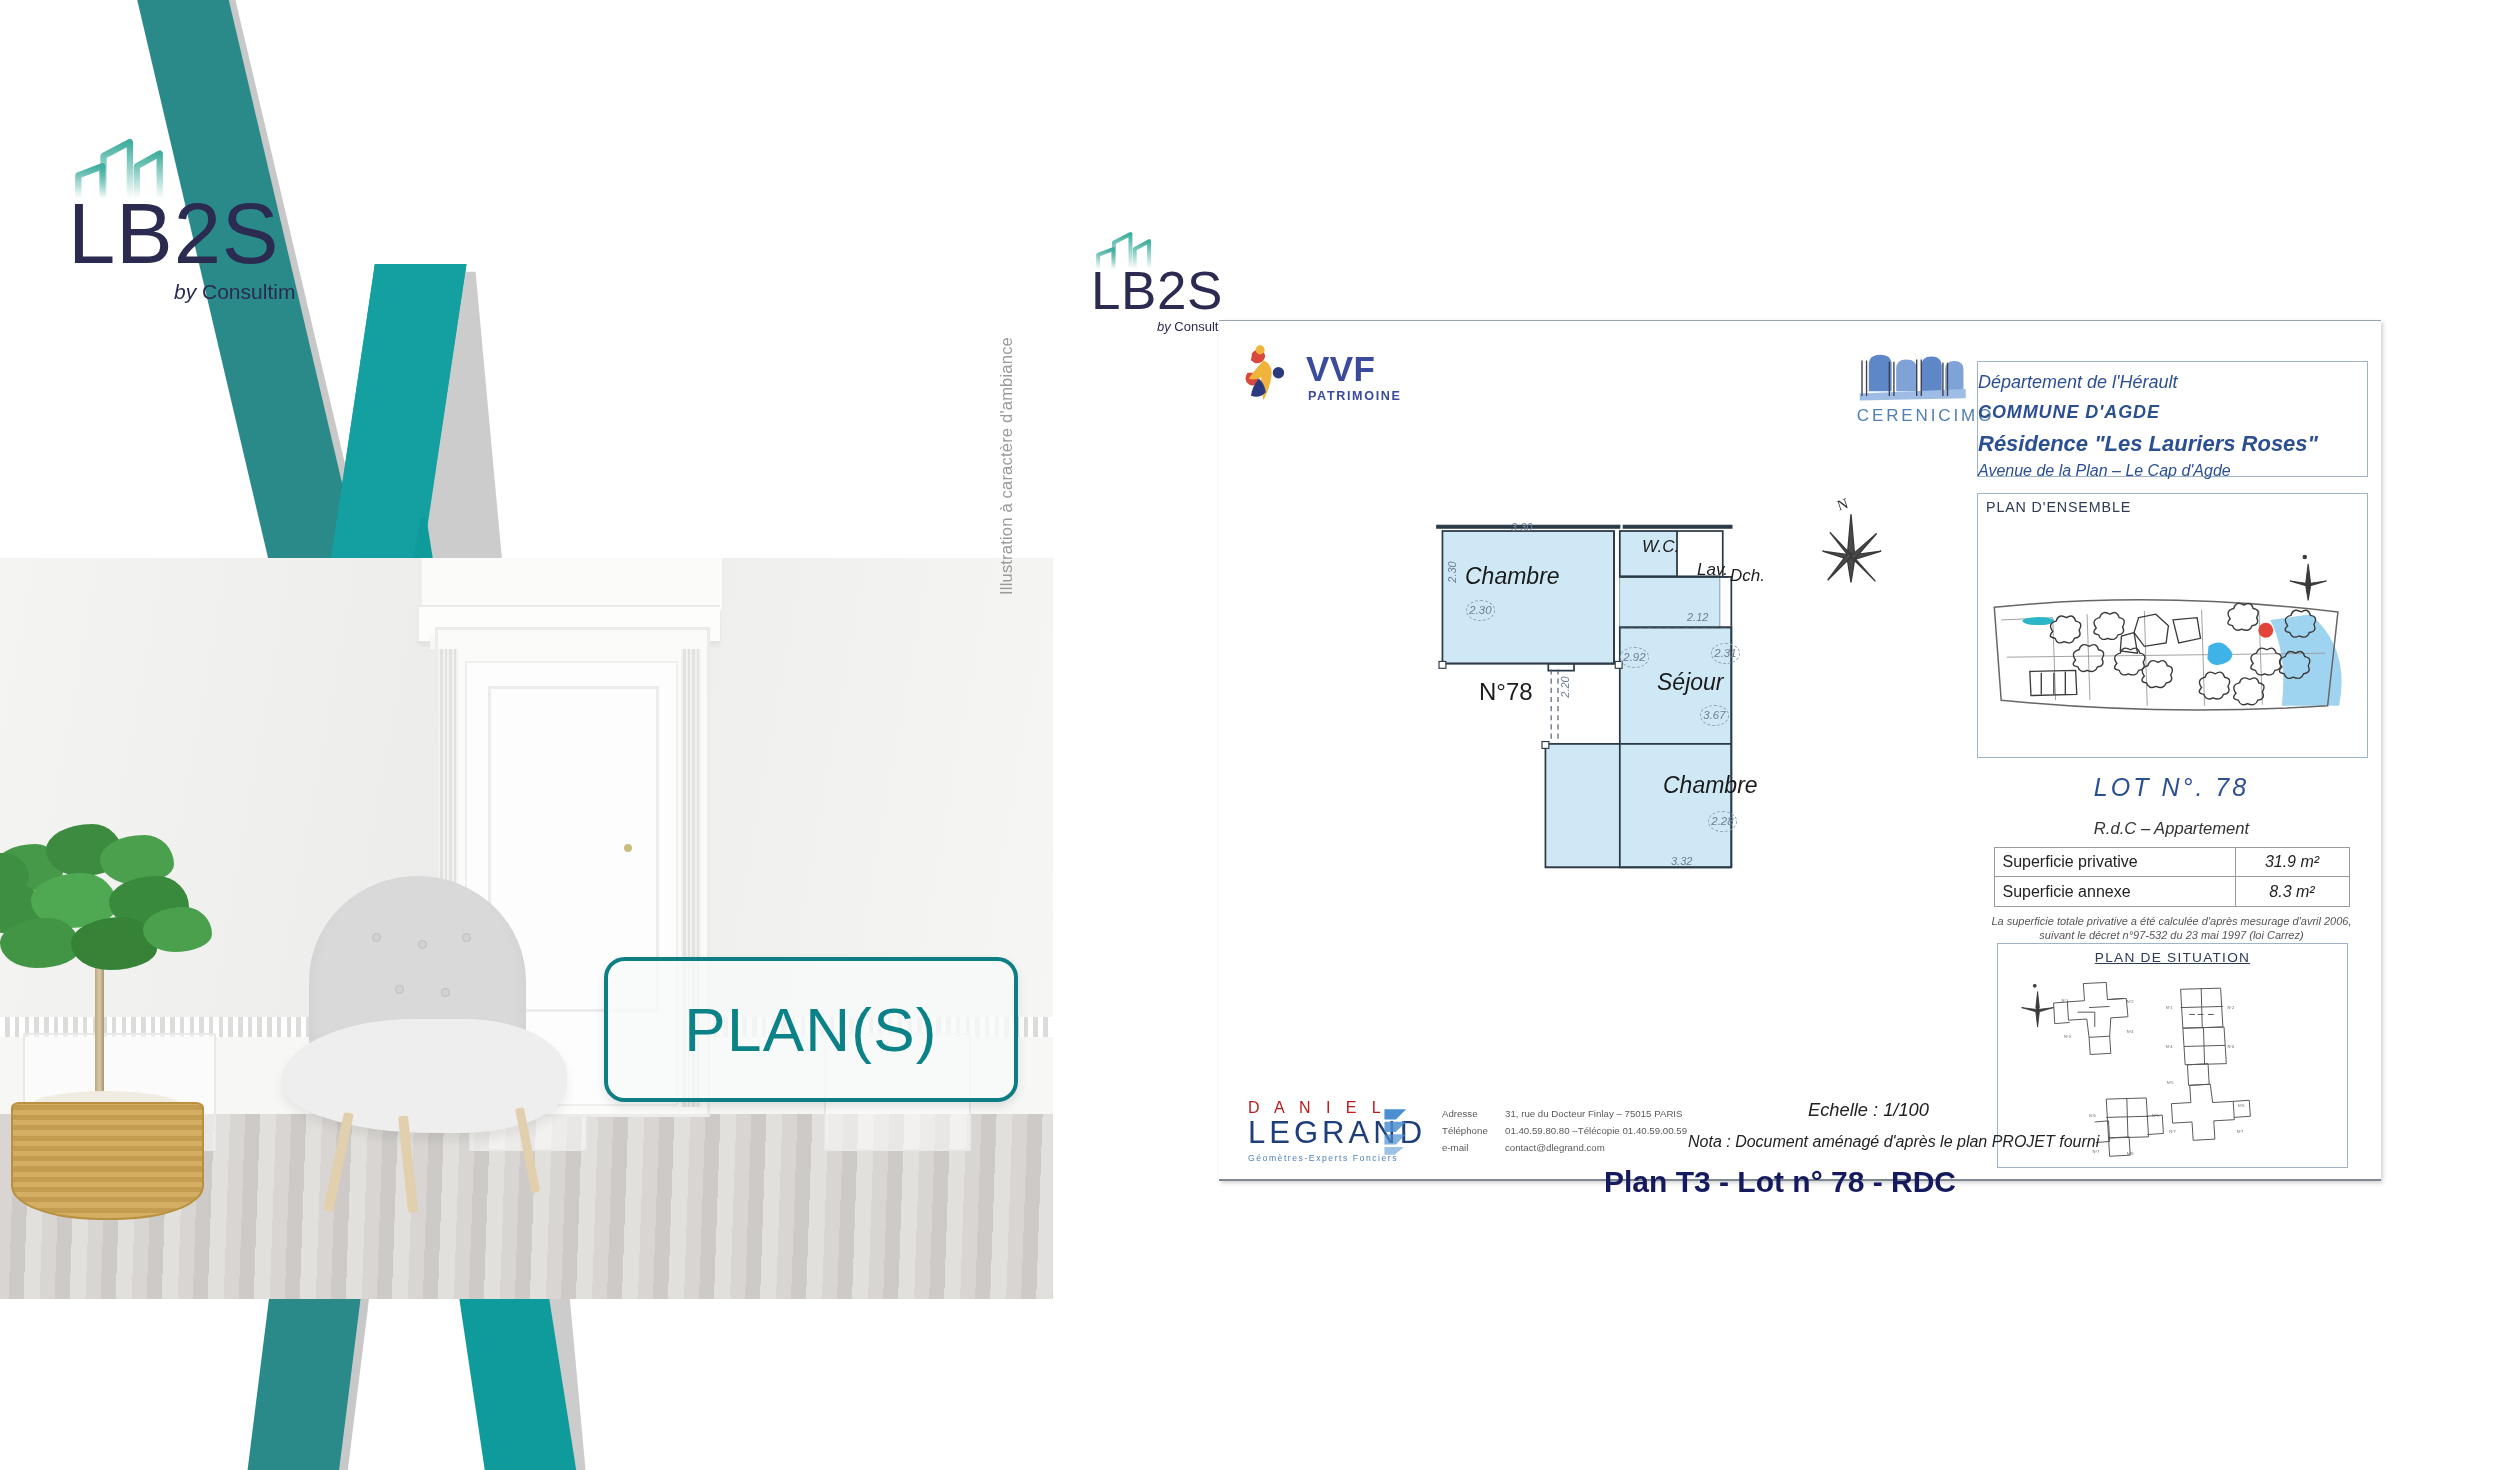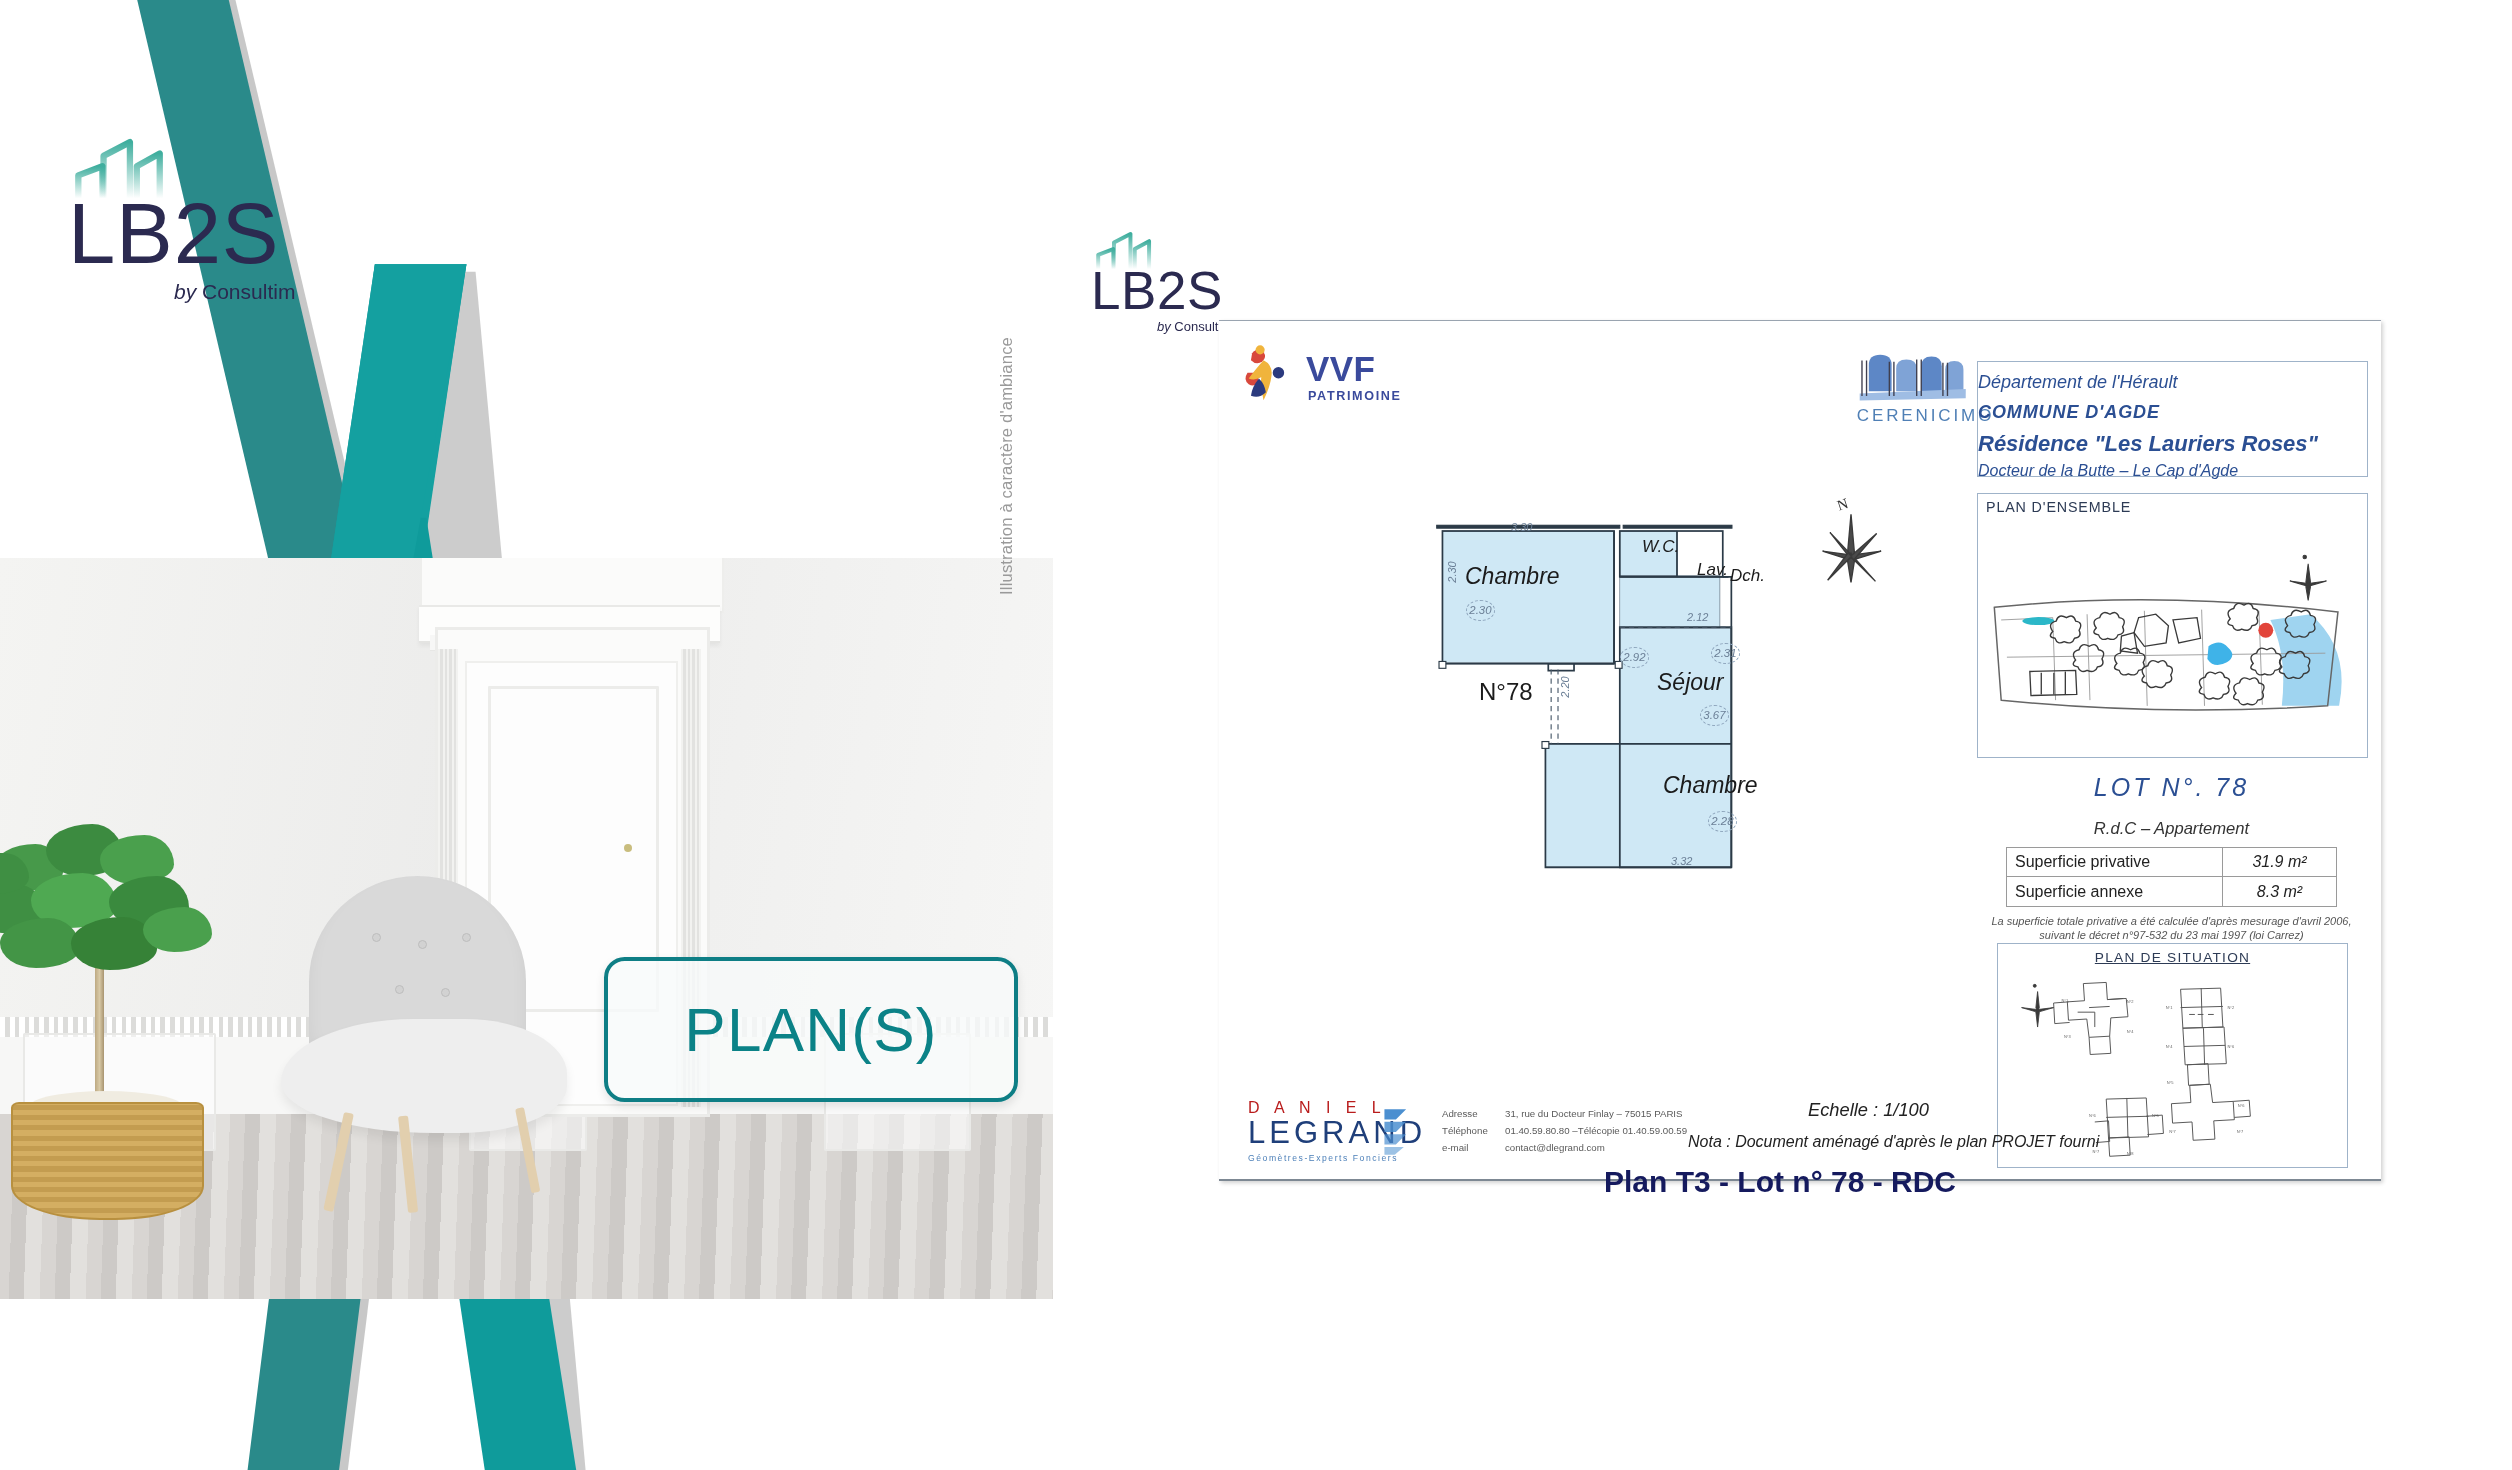--- a/index.html
+++ b/index.html
@@ -118,21 +118,21 @@
   #tb4{margin-top:4.6px;font-size:16px;}
 
   
   #ensemble{left:1977px;top:493px;width:389px;height:263px;border:1.1px solid #9fb3c9;}
   #ensemble .lbl{position:absolute;left:8px;top:4.6px;font-size:14.3px;color:#2d3b55;letter-spacing:.06em;}
 
   
   #lotblock{left:1977px;top:773px;width:389px;height:155px;}
   #lot-title{text-align:center;font-size:25px;font-style:italic;color:#2b4f93;letter-spacing:.12em;}
   #lot-sub{text-align:center;font-size:16.6px;font-style:italic;color:#333;margin-top:17px;}
-  #lot-table{margin:8px auto 0;border-collapse:collapse;width:331px;}
+  #lot-table{margin:8px auto 0;border-collapse:collapse;width:356px;}
   #lot-table td{border:0.6px solid #9a9a9a;font-size:16px;padding:5.2px 8px;color:#222;}
   #lot-table td.val{text-align:center;width:97px;font-style:italic;}
   #lot-note{margin-top:6.9px;text-align:center;font-size:11px;font-style:italic;color:#555;line-height:1.35;}
 
   
   #situation{left:1997px;top:943px;width:349px;height:223px;border:1.1px solid #9fb3c9;}
   #situation .lbl{position:absolute;left:0;top:5.7px;width:349px;text-align:center;font-size:13.7px;
       color:#2d3b55;letter-spacing:.09em;text-decoration:underline;}
 
   
@@ -363,21 +363,21 @@
       <path d="M14 20 L14 82 M22 20 L22 82 M62 22 L62 82 M70 22 L70 82 M110 18 L110 82 M118 18 L118 82 M156 24 L156 82 M164 24 L164 82"></path>
     </g>
   </svg>
   <div class="cname">CERENICIMO</div>
 </div>
 
 <div id="titleblock" class="abs">
   <div id="tb1">Département de l'Hérault</div>
   <div id="tb2">COMMUNE  D'AGDE</div>
   <div id="tb3">Résidence "Les Lauriers Roses"</div>
-  <div id="tb4">Docteur de la Butte – Le Cap d'Agde</div>
+  <div id="tb4">Avenue de la Plan – Le Cap d'Agde</div>
 </div>
 
 <div id="ensemble" class="abs">
   <div class="lbl">PLAN D'ENSEMBLE</div>
   <svg style="position:absolute;left:5.7px;top:40px;" width="378" height="212" viewBox="0 0 660 370">
     <path d="M570 140 Q640 200 620 300 L520 300 Q530 210 500 150 Z" fill="#9fd4f0"></path>
     <path d="M18 128 Q300 98 618 136 L600 300 Q300 318 30 290 Z" fill="none" stroke="#666" stroke-width="2.6"></path>
     <path d="M30 150 L120 146 L125 290 M180 140 L185 290 M280 134 L285 300 M380 132 L385 300 M480 134 L486 298" fill="none" stroke="#9a9a9a" stroke-width="1.6"></path>
     <path d="M40 215 L596 208" fill="none" stroke="#9a9a9a" stroke-width="1.6"></path>
     <ellipse cx="95" cy="152" rx="28" ry="7" fill="#2bb7c8"></ellipse>

